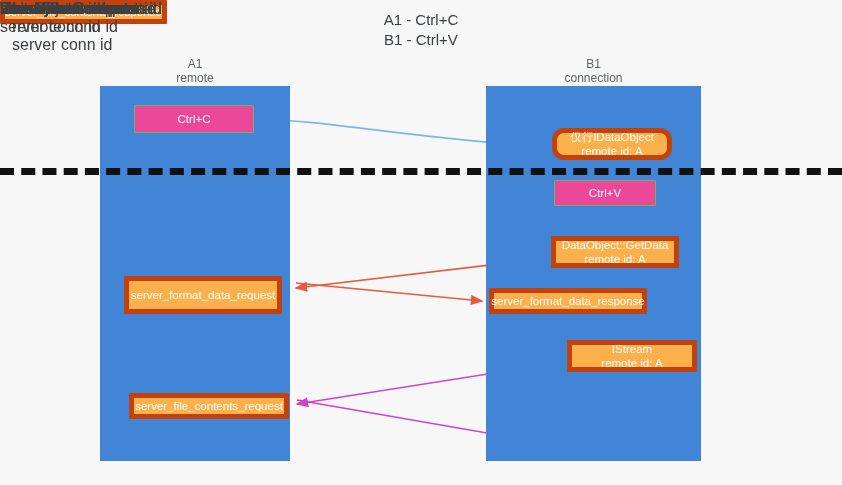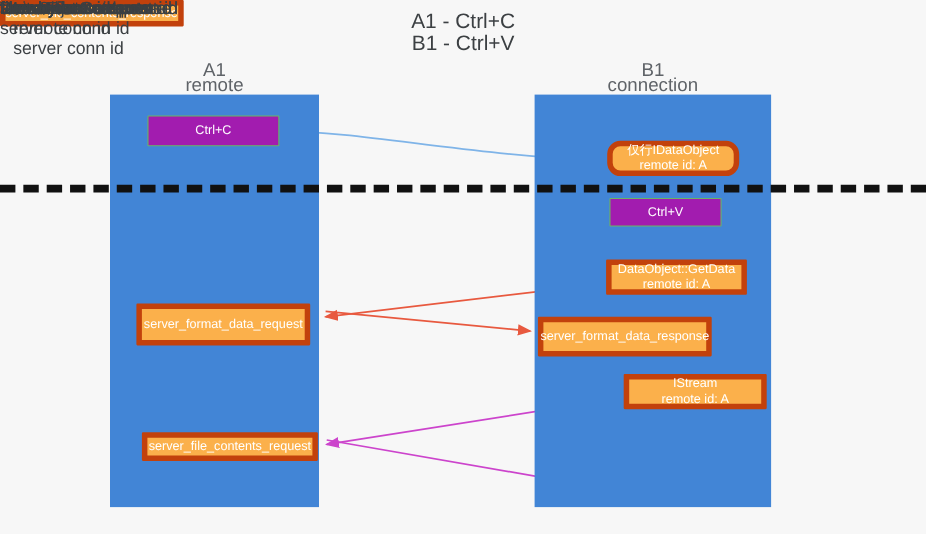--- a/index.html
+++ b/index.html
@@ -11,27 +11,27 @@
     overflow:hidden;
     position:relative;
   }
   #canvas{position:absolute;left:0;top:0;width:842px;height:485px;}
   .abs{position:absolute;}
 
   
   #title{
     left:0;top:10px;width:842px;
     text-align:center;
-    font-size:19px;line-height:20px;
+    font-size:15px;line-height:20px;
     color:#3c4043;
   }
 
   
   .lane-head{
-    text-align:center;font-size:17px;line-height:14px;color:#5f6368;
+    text-align:center;font-size:12px;line-height:14px;color:#5f6368;
   }
   #head-a{left:100px;top:57px;width:190px;}
   #head-b{left:486px;top:57px;width:215px;}
 
   
   .lane{background:#4285d6;}
   #lane-a{left:100px;top:86px;width:190px;height:375px;}
   #lane-b{left:486px;top:86px;width:215px;height:375px;}
 
   
@@ -43,30 +43,30 @@
   
   .node{
     box-sizing:border-box;
     display:flex;flex-direction:column;
     align-items:center;justify-content:center;
     color:#ffffff;font-size:11.5px;line-height:14px;
     text-align:center;
     border-radius:1px;
   }
   .green{background:#77c princess;}
-  .node.green{background:#a21caf;border:1px solid #6ab565;}
+  .node.green{background:#ec4899;border:1px solid #6ab565;}
   .node.orange{background:#fbb04b;border:5px solid #c2410c;}
   .node .l2{font-weight:normal;}
 
   #n-ctrlc{left:134px;top:105px;width:120px;height:28px;}
   #n-idataobject{left:552px;top:128px;width:120px;height:32px;border-radius:12px;}
   #n-ctrlv{left:554px;top:180px;width:102px;height:26px;}
   #n-getdata{left:551px;top:236px;width:128px;height:32px;}
   #n-sfdreq{left:124px;top:276px;width:158px;height:38px;}
-  #n-sfdres{left:489px;top:288px;width:158px;height:36px;}
+  #n-sfdres{left:489px;top:288px;width:158px;height:26px;}
   #n-istream{left:567px;top:340px;width:130px;height:32px;}
   #n-sfcreq{left:129px;top:393px;width:160px;height:26px;}
   #n-sfcres{left":0;left:523px;top:425px;width:162px;height:26px;}
 
   /* ---- side annotations ---- */
   .ann{font-size:11.5px;line-height:14px;}
   .green-t{color:#5cb85c;font-weight:bold;}
   .magenta-t{color:#c254d8;font-weight:bold;}
   .plain-t{color:#3c4043;}
 

